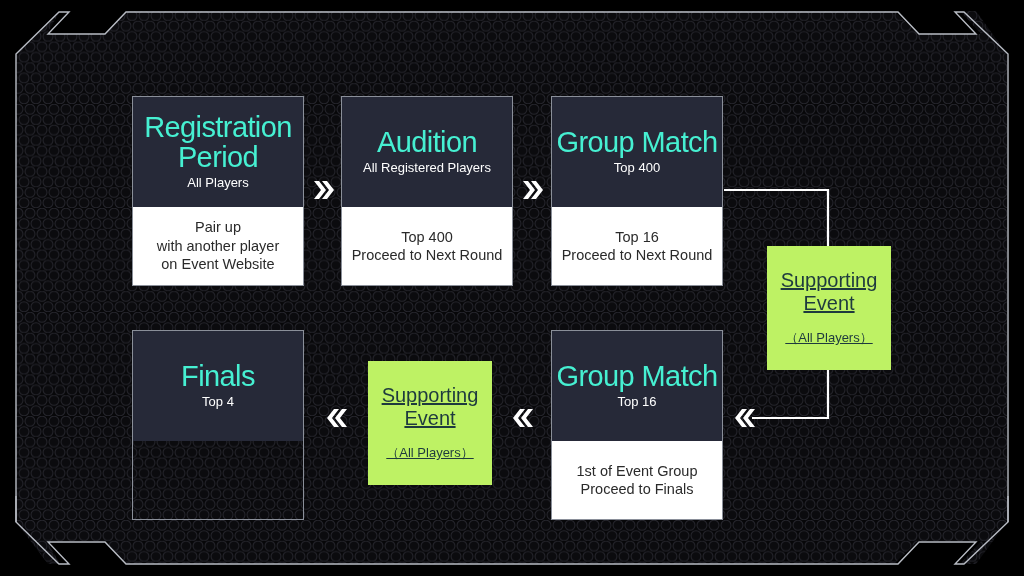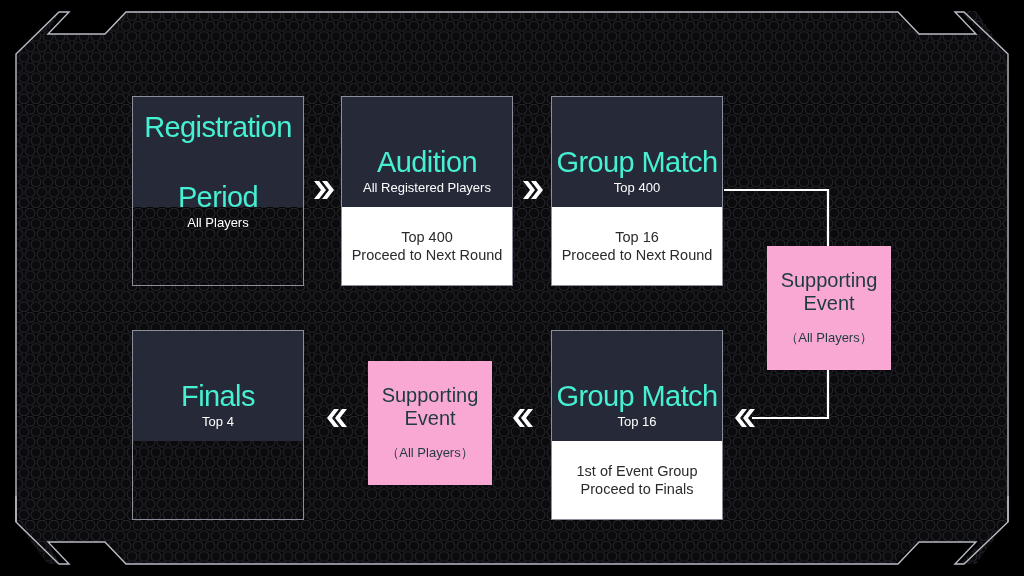--- a/index.html
+++ b/index.html
@@ -22,27 +22,27 @@
   }
   .card-bottom {
     position:absolute; left:0; right:0; bottom:0; top:110px;
     background:#ffffff;
     display:flex; flex-direction:column; align-items:center; justify-content:center;
     text-align:center; color:#2a2a2a; font-size:14.5px; line-height:18.5px;
   }
   .title {
     color:#46f0d2; font-size:29px; line-height:30px; letter-spacing:-0.6px;
     font-weight:normal;
-    margin-top:40px;
   }
   .sub { color:#ffffff; font-size:13px; line-height:19px; margin-top:1px; }
   .support {
-    position:absolute; background:#f9a8d4; color:#1e3a3e;
+    position:absolute; background:#bef264; color:#1e3a3e;
     display:flex; flex-direction:column; align-items:center; justify-content:center;
     text-align:center;
+    text-decoration:underline;
   }
   .support .s-title { font-size:20px; line-height:23px; }
   .support .s-sub { font-size:13px; line-height:18px; margin-top:14px; }
   .chev { position:absolute; }
 </style>
 </head>
 <body>
 
 <div id="stage">
 
@@ -79,20 +79,25 @@
       <path d="M724,190 L828,190 L828,246"></path>
       <path d="M828,370 L828,418 L752,418"></path>
     </g>
   </svg>
 
   <div class="card" id="card-0" style="left:132px; top:96px;">
     <div class="card-top">
       <div class="title">Registration</div>
       <div class="title">Period</div>
       <div class="sub">All Players</div>
+    </div>
+    <div class="card-bottom">
+      <div>Pair up</div>
+      <div>with another player</div>
+      <div>on Event Website</div>
     </div>
   </div>
 
   <div class="card" id="card-1" style="left:341px; top:96px;">
     <div class="card-top">
       <div class="title">Audition</div>
       <div class="sub">All Registered Players</div>
     </div>
     <div class="card-bottom">
       <div>Top 400</div>

